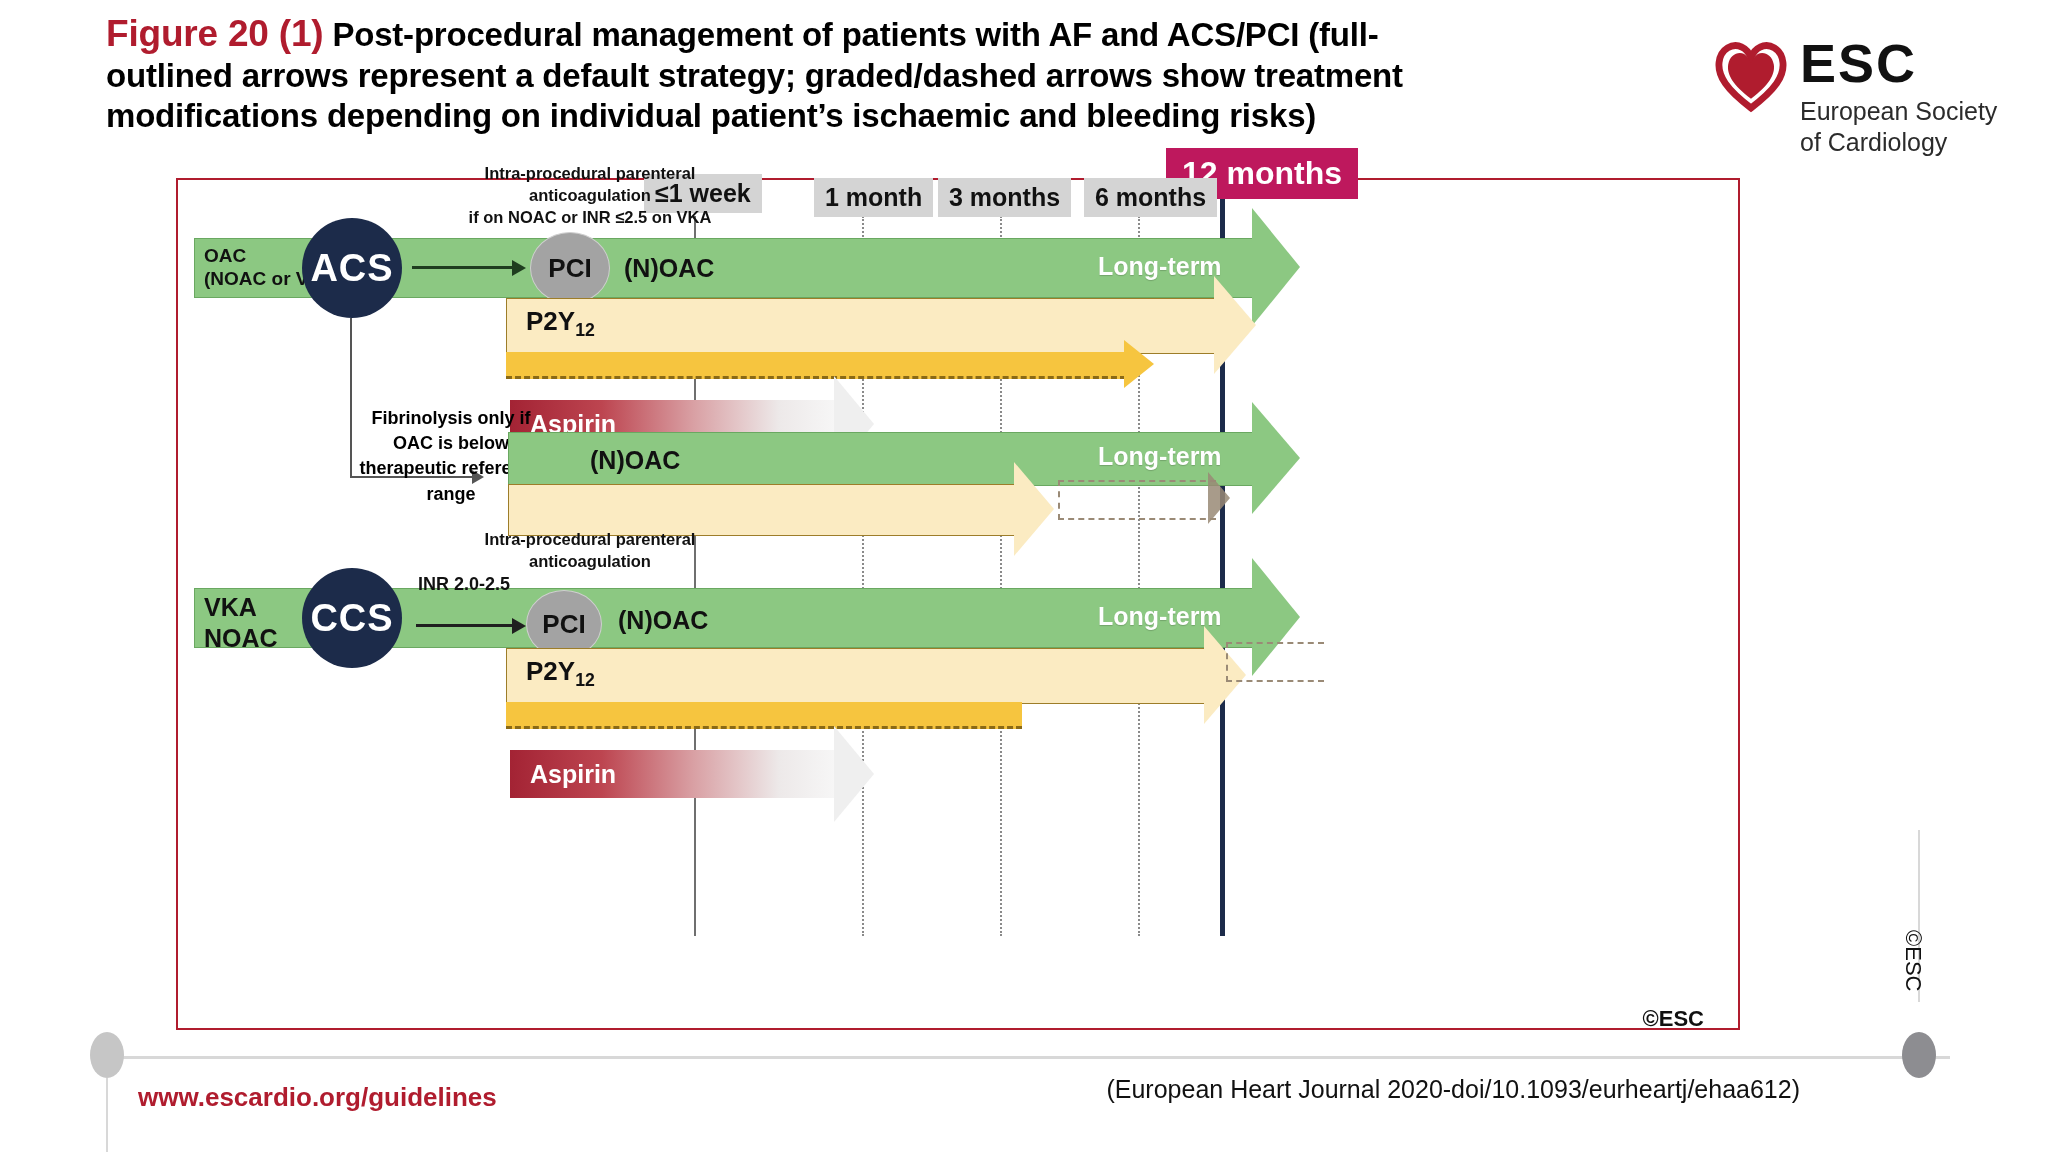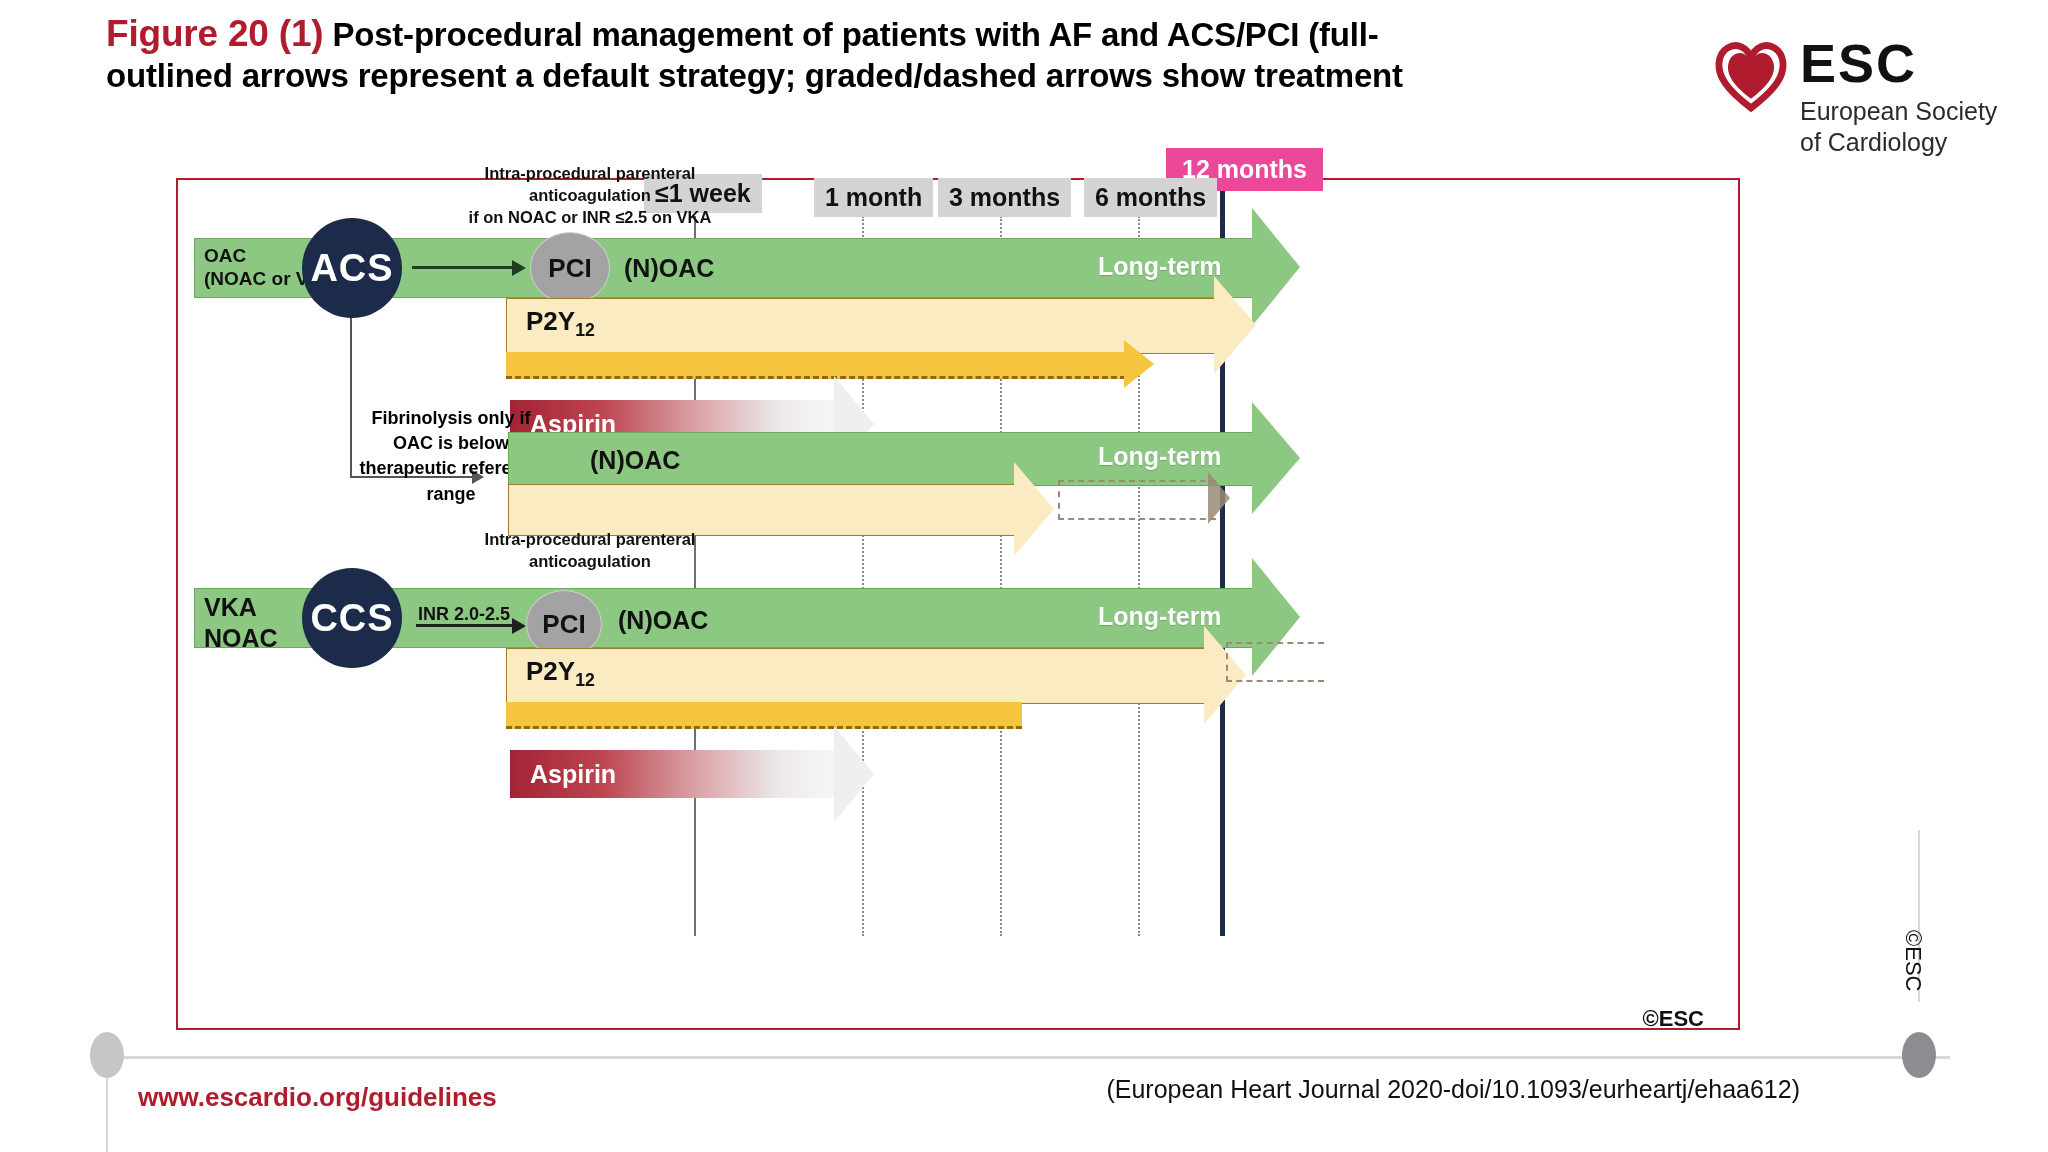--- a/index.html
+++ b/index.html
@@ -21,22 +21,22 @@
   
   #diagram{position:absolute;left:176px;top:178px;width:1560px;height:848px;
            border:2.5px solid #B01C2E;background:#fff;}
   
   .grid-solid{position:absolute;width:2px;background:#6f6f6f;}
   .grid-dot{position:absolute;width:0;border-left:2px dotted #8a8a8a;}
   .grid-12{position:absolute;width:5px;background:#1C2B4A;}
   
   .chip{position:absolute;background:#d4d4d4;color:#111;font-weight:bold;
         font-size:25px;padding:5px 11px;white-space:nowrap;}
-  .chip-12{position:absolute;background:#ec4899;color:#fff;font-weight:bold;
-        font-size:25px;padding:7px 16px;white-space:nowrap;}
+  .chip-12{position:absolute;background:#be185d;color:#fff;font-weight:bold;
+        font-size:32px;padding:7px 16px;white-space:nowrap;}
   
   .note{position:absolute;font-size:16.5px;font-weight:bold;color:#111;
         text-align:center;line-height:1.34;}
   .note-l{position:absolute;font-size:18px;font-weight:bold;color:#000000;
         text-align:center;line-height:1.4;}
   
   .grn-body{position:absolute;background:#8CC882;border:1.6px solid #6aa861;}
   .grn-head{position:absolute;width:0;height:0;}
   .grn-label{position:absolute;color:#fff;font-weight:bold;font-size:25px;
              text-shadow:0 1px 1px rgba(0,0,0,.18);}
@@ -76,20 +76,21 @@
 </style>
 </head>
 <body>
 
 <div id="title-block">
   <div class="title-line">
     <span class="fig-num">Figure 20 (1)</span>
     <span>Post-procedural management of patients with AF and ACS/PCI (full-</span>
   </div>
   <div class="title-line">outlined arrows represent a default strategy; graded/dashed arrows show treatment</div>
+  <div class="title-line">modifications depending on individual patient’s ischaemic and bleeding risks)</div>
 </div>
 
 <div id="esc-logo">
   <svg id="esc-heart" viewBox="0 0 100 100">
     <path d="M50 92 C18 68 6 50 8 32 C10 14 26 6 38 12 C45 15 48 21 50 26 C52 21 55 15 62 12 C74 6 90 14 92 32 C94 50 82 68 50 92 Z" fill="none" stroke="#B01C2E" stroke-width="9"></path>
     <path d="M50 80 C26 62 18 48 20 35 C22 22 33 17 41 21 C46 24 48 29 50 33 C52 29 54 24 59 21 C67 17 78 22 80 35 C82 48 74 62 50 80 Z" fill="#B01C2E"></path>
   </svg>
   <div id="esc-words">
     <div id="esc-abbr">ESC</div>
     <div id="esc-full">
@@ -174,21 +175,21 @@
   </div>
 
   <div class="grn-body" style="left:16px;top:408px;width:1060px;height:58px;"></div>
   <div class="grn-head" style="left:1074px;top:378px;border-top:59px solid transparent;border-bottom:59px solid transparent;border-left:48px solid #8CC882;"></div>
   <div class="grn-label" style="left:920px;top:422px;">Long-term</div>
   <div class="left-tag" style="left:26px;top:412px;font-size:25px;line-height:1.22;">
     <div>VKA</div>
     <div>NOAC</div>
   </div>
   <div class="circ circ-navy" style="left:124px;top:388px;width:100px;height:100px;">CCS</div>
-  <div class="small-arrow-lbl" style="left:240px;top:424px;">INR 2.0-2.5</div>
+  <div class="small-arrow-lbl" style="left:240px;top:394px;">INR 2.0-2.5</div>
   <div class="conn" style="left:238px;top:444px;width:98px;height:3px;background:#1f1f1f;"></div>
   <div style="position:absolute;left:334px;top:438px;width:0;height:0;border-top:8px solid transparent;border-bottom:8px solid transparent;border-left:14px solid #1f1f1f;"></div>
   <div class="circ circ-white" style="left:348px;top:410px;width:74px;height:66px;">PCI</div>
   <div class="in-green" style="left:440px;top:426px;">(N)OAC</div>
 
   <div class="cream-body" style="left:328px;top:468px;width:700px;height:54px;"></div>
   <div class="grn-head" style="left:1026px;top:446px;border-top:49px solid transparent;border-bottom:49px solid transparent;border-left:42px solid #FBEBC2;"></div>
   <div class="cream-label" style="left:348px;top:476px;">
     <span>P2Y</span><sub>12</sub>
   </div>

